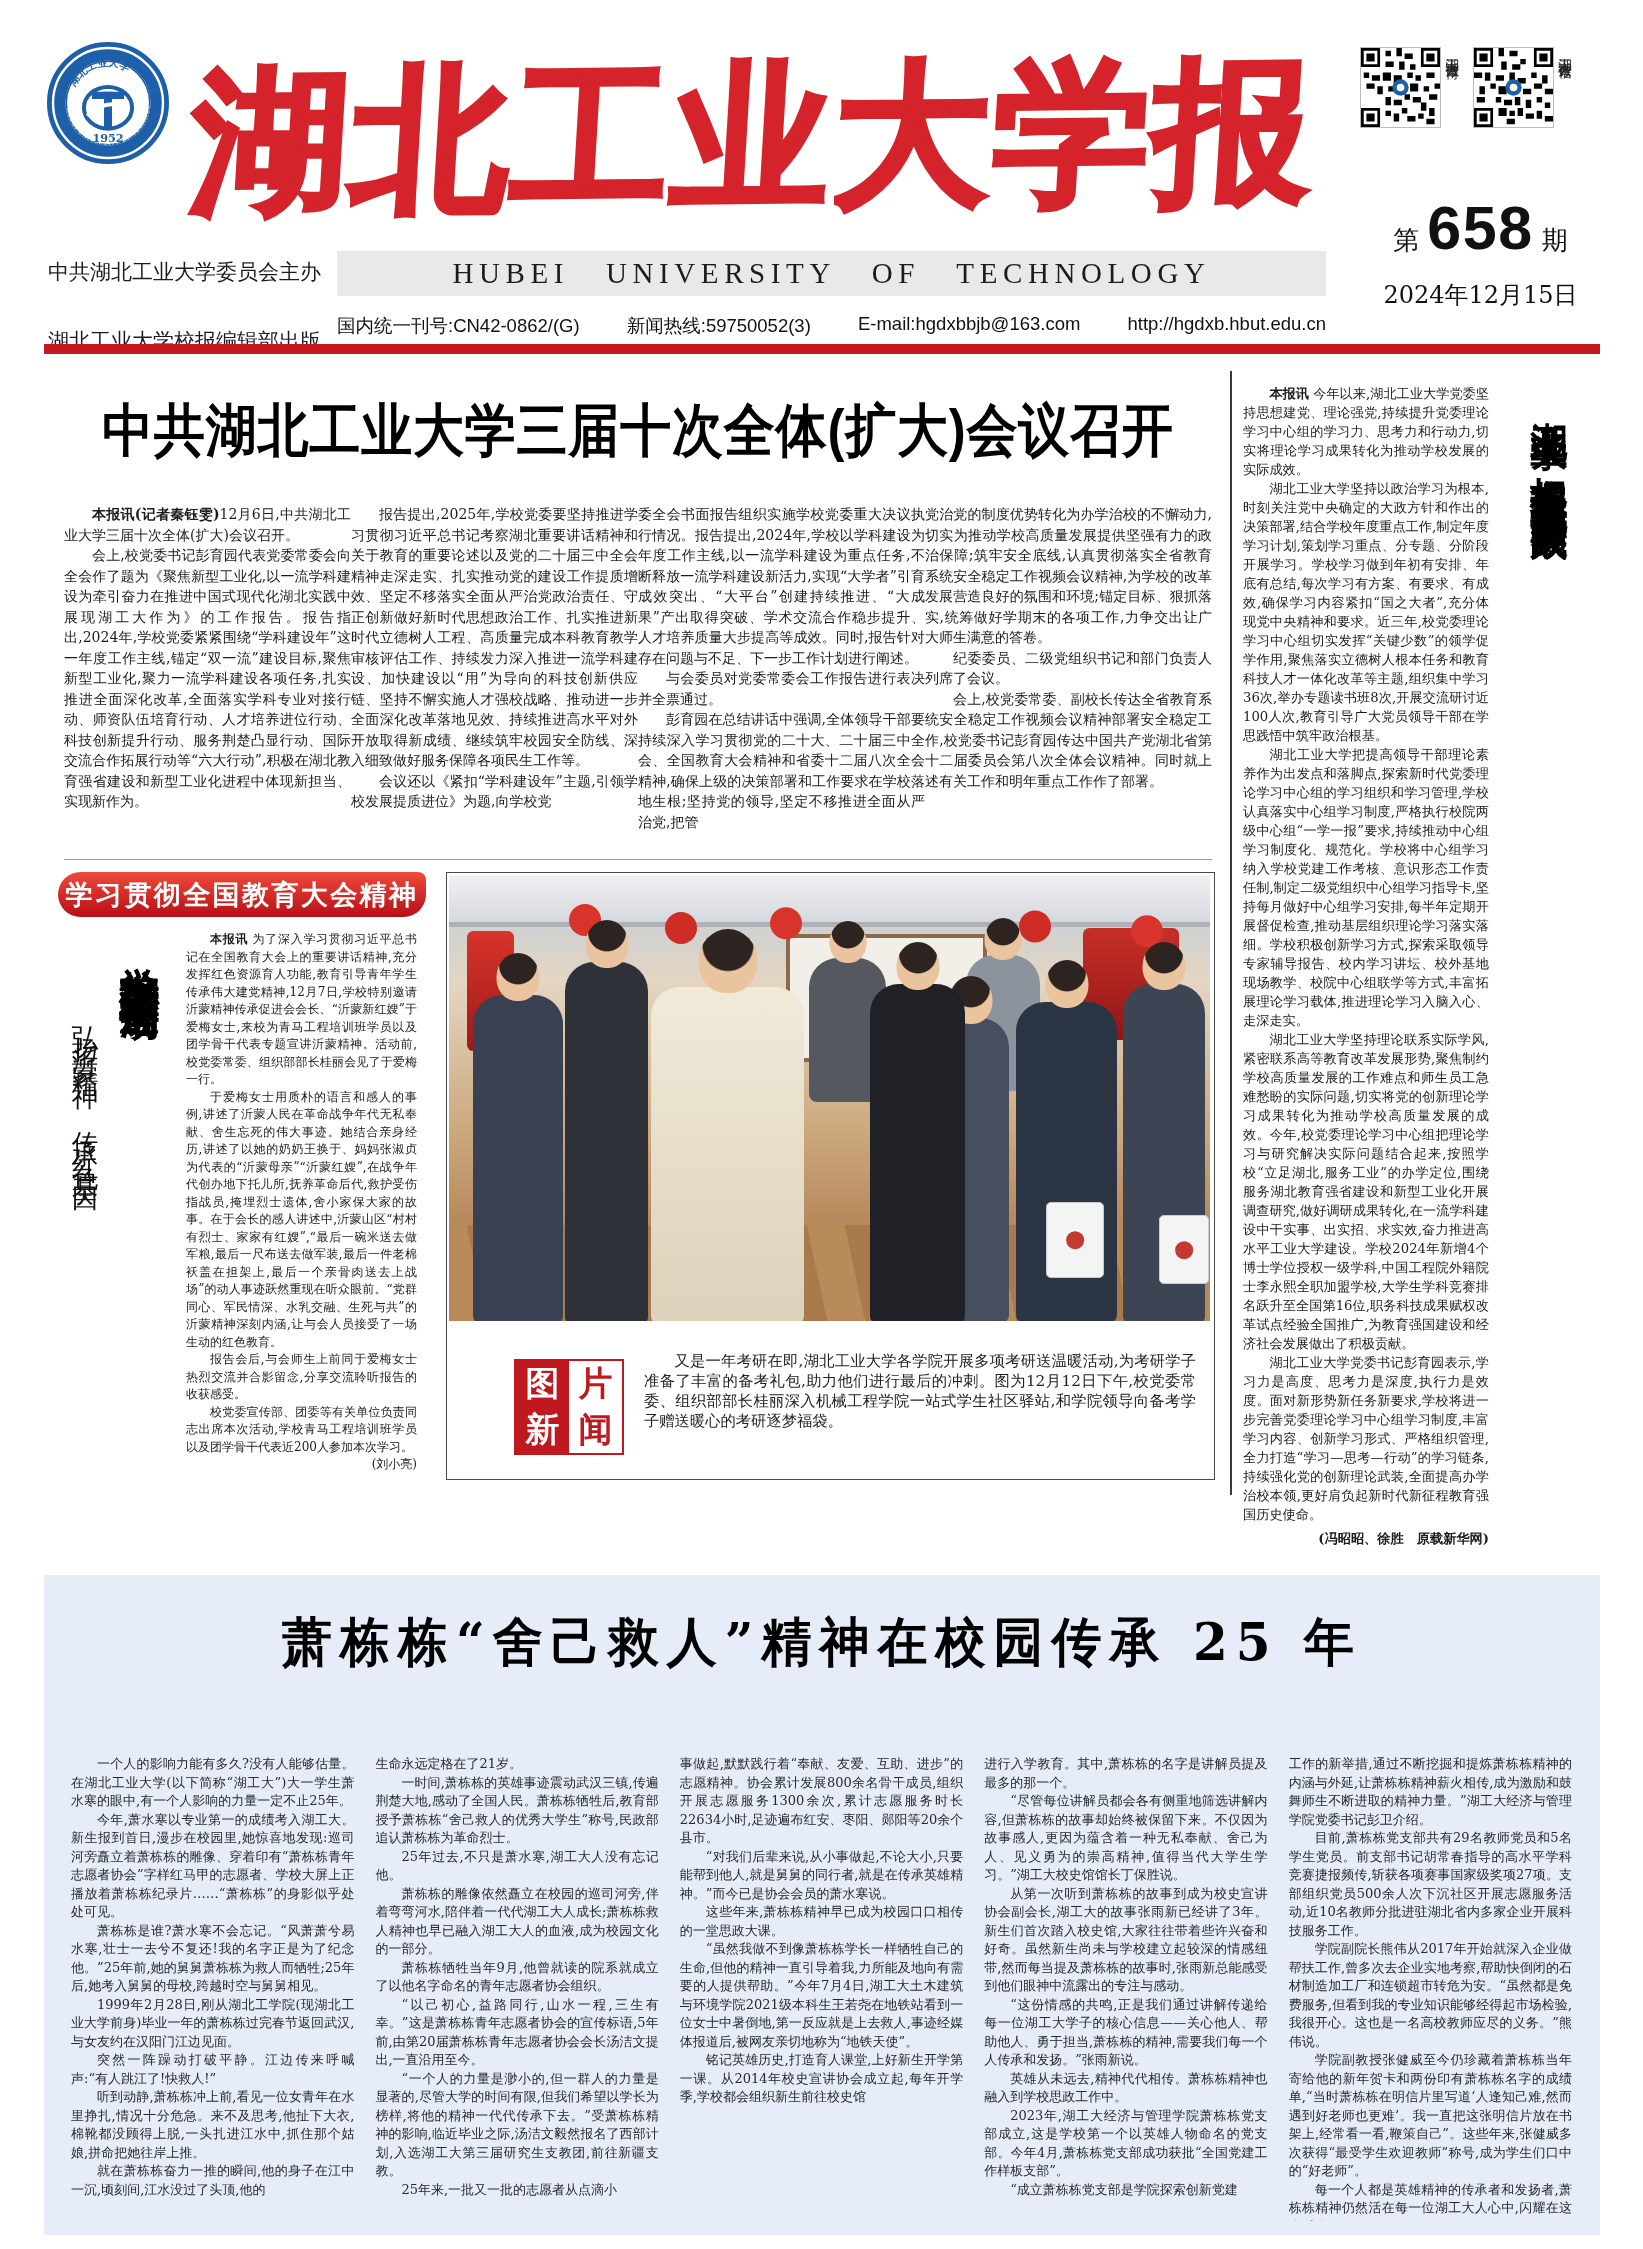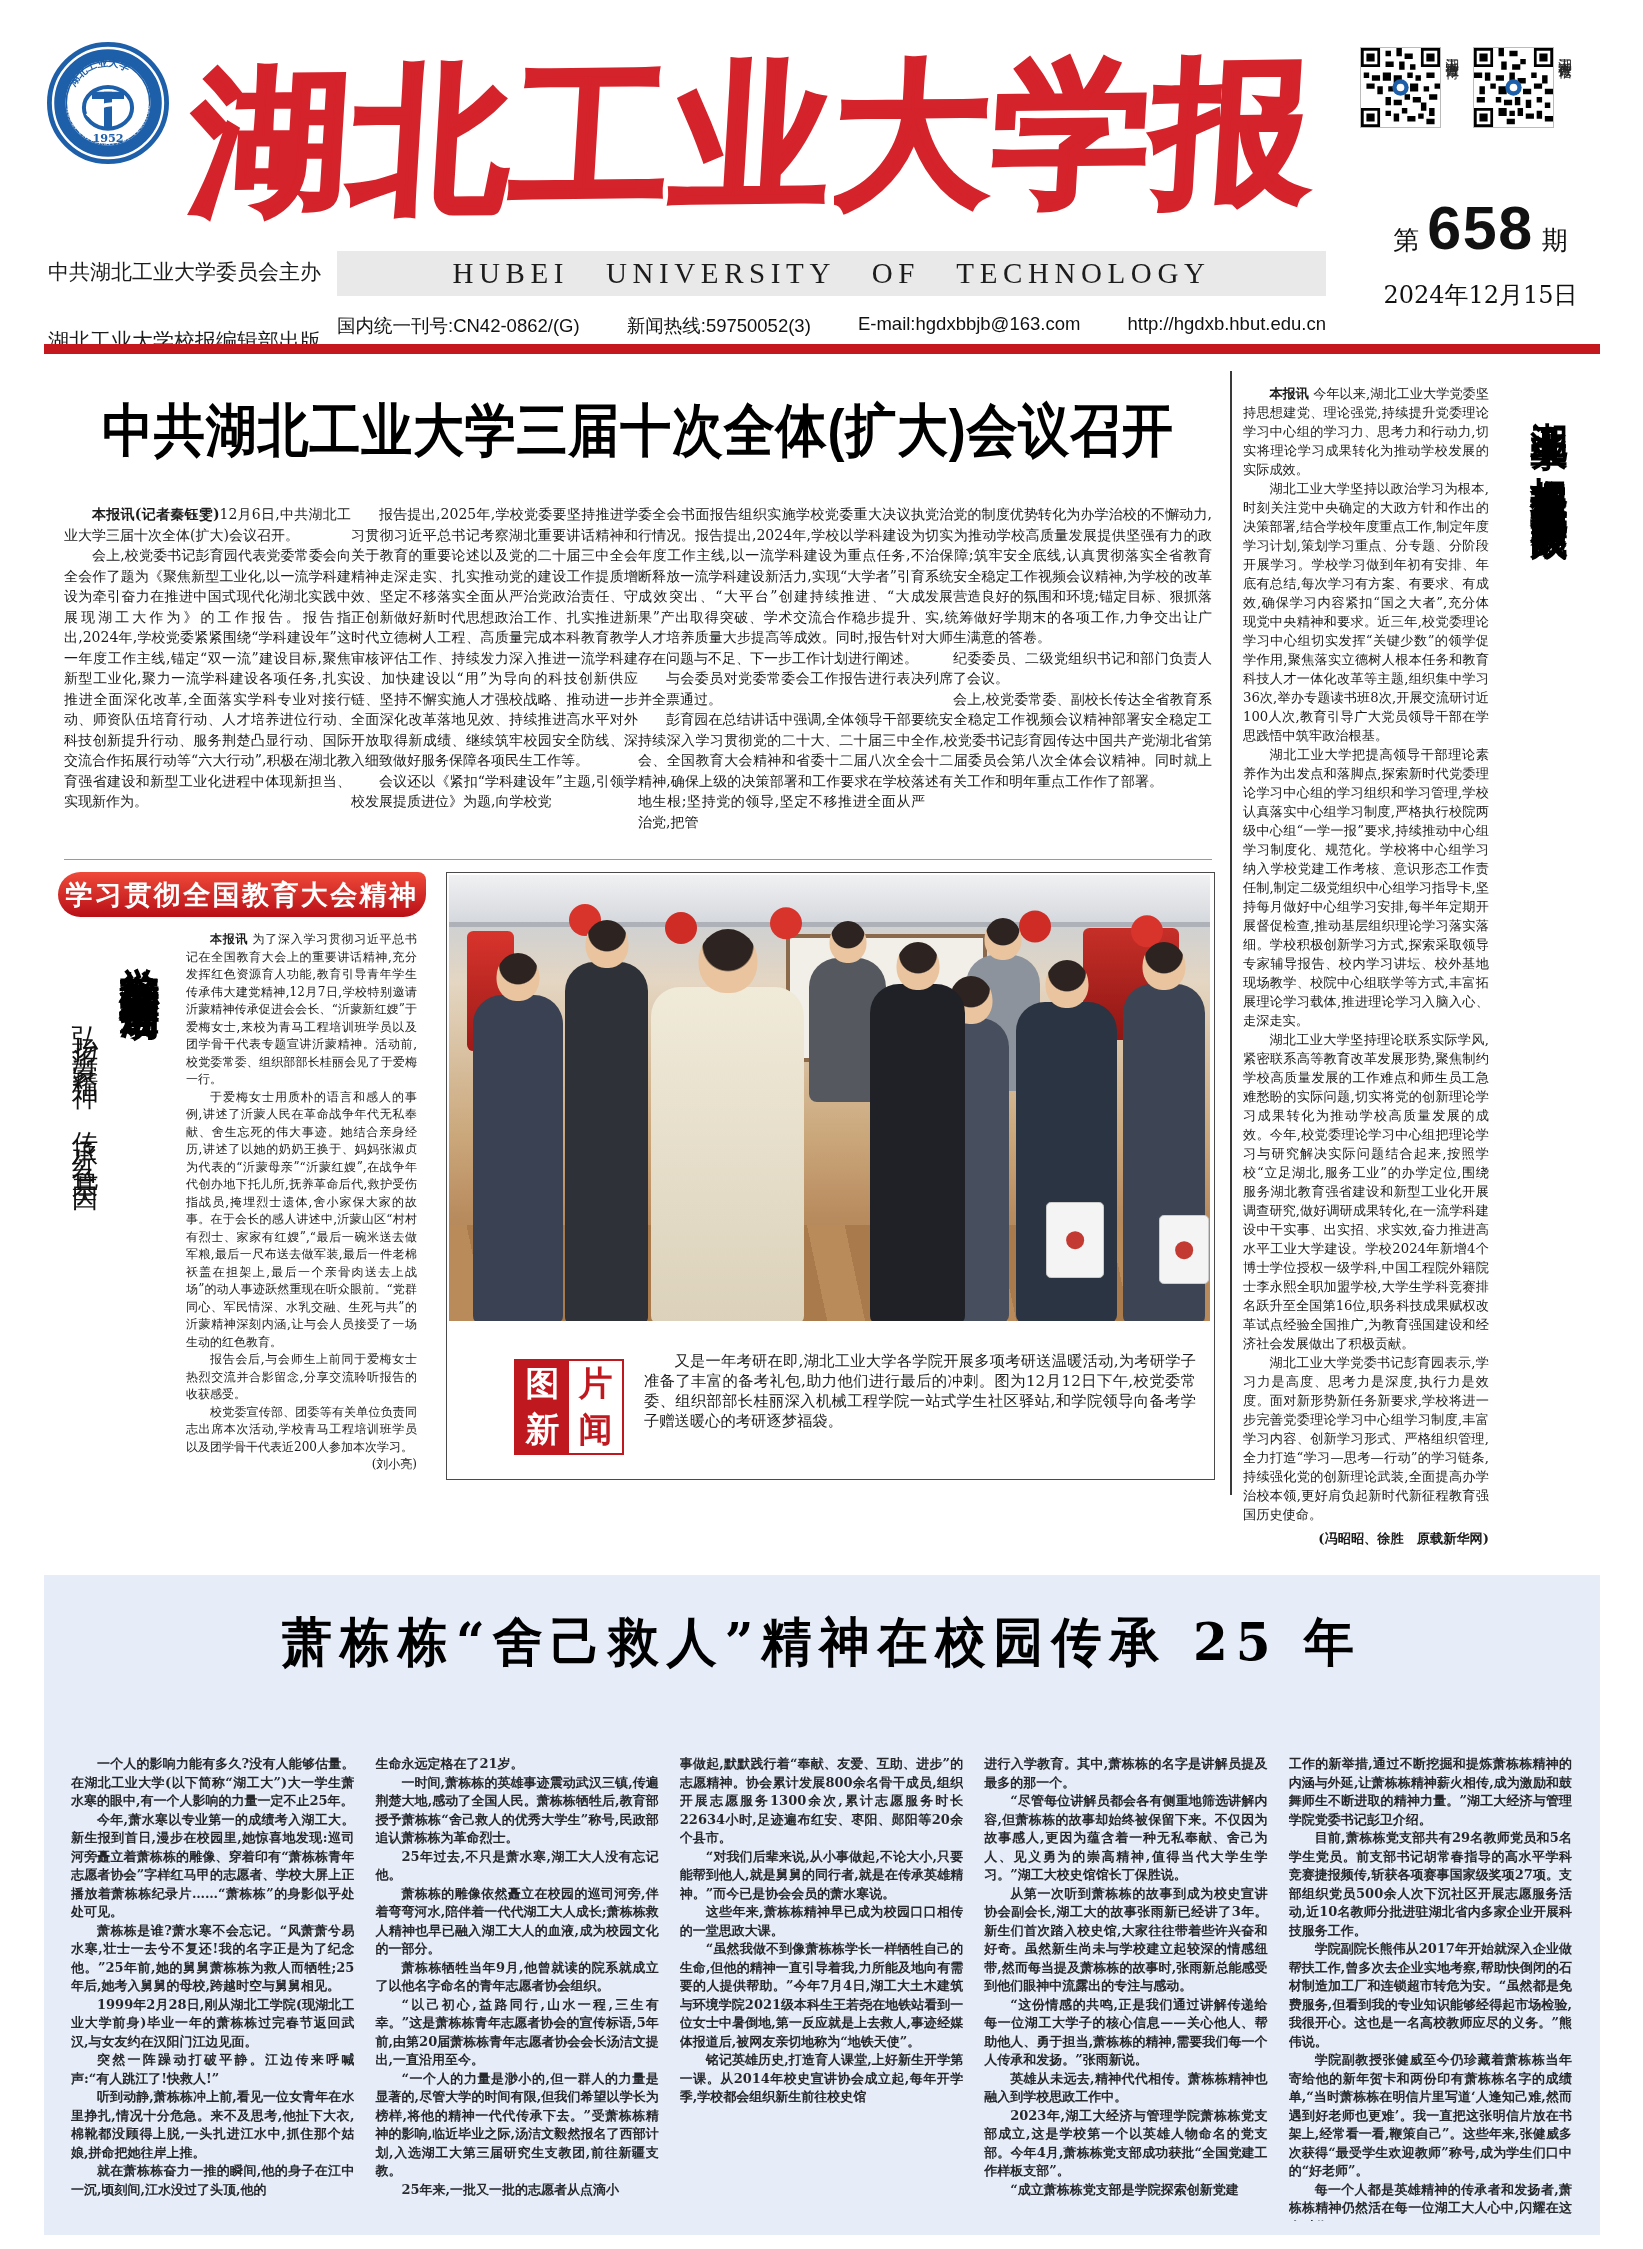--- a/index.html
+++ b/index.html
@@ -102,21 +102,21 @@
   #right-body{left:1243px;top:384px;width:246px;font-size:13.2px;line-height:19px;text-align:justify;}
   #right-attribution{text-align:right;margin-top:5px;font-size:13.2px;font-weight:bold;}
   #right-vhead{left:1498px;top:393px;width:103px;height:1101px;display:flex;justify-content:center;
       font-size:37px;font-weight:900;letter-spacing:2.4px;color:#000;}
 
   
   #bottom-box{left:44px;top:1575px;width:1556px;height:660px;background:var(--bottom-bg);}
   #bottom-headline{position:absolute;left:0;top:34px;width:100%;text-align:center;font-size:50px;font-weight:900;
       letter-spacing:8px;color:#000;transform:scaleY(1.05);}
   #bottom-author{position:absolute;left:0;top:135px;width:100%;text-align:center;font-size:17.7px;color:#222;}
-  #bottom-cols{position:absolute;left:27px;top:180px;width:1501px;height:466px;display:flex;gap:21px;font-weight:bold;}
+  #bottom-cols{position:absolute;left:27px;top:180px;width:1501px;height:466px;display:flex;gap:21px;}
   #bottom-cols .col{flex:1;font-size:13px;line-height:18.5px;text-align:justify;overflow:hidden;color:#26282c;}
 </style>
 </head>
 <body>
 
 <div class="abs" id="logo">
   <svg viewBox="0 0 152 152" width="122" height="122">
     <circle cx="76" cy="76" r="73" fill="#ffffff" stroke="#1e5fa9" stroke-width="6"></circle>
     <circle cx="76" cy="76" r="60" fill="#ffffff" stroke="#1e5fa9" stroke-width="14"></circle>
     <circle cx="76" cy="76" r="52" fill="#ffffff" stroke="#1e5fa9" stroke-width="2"></circle>

